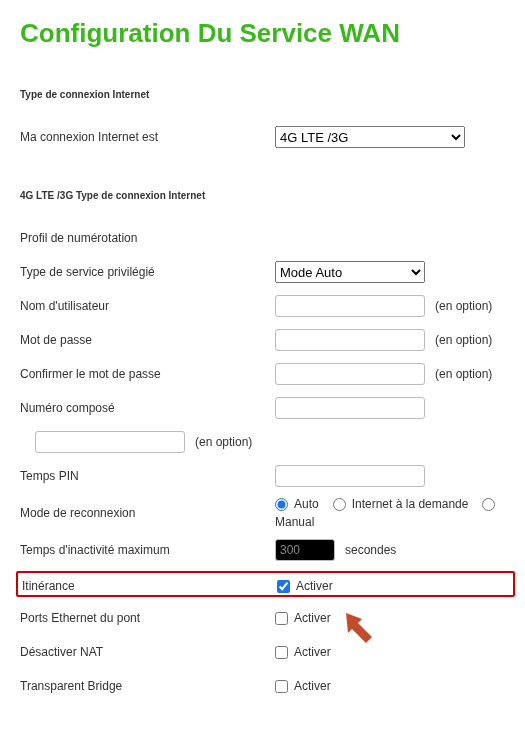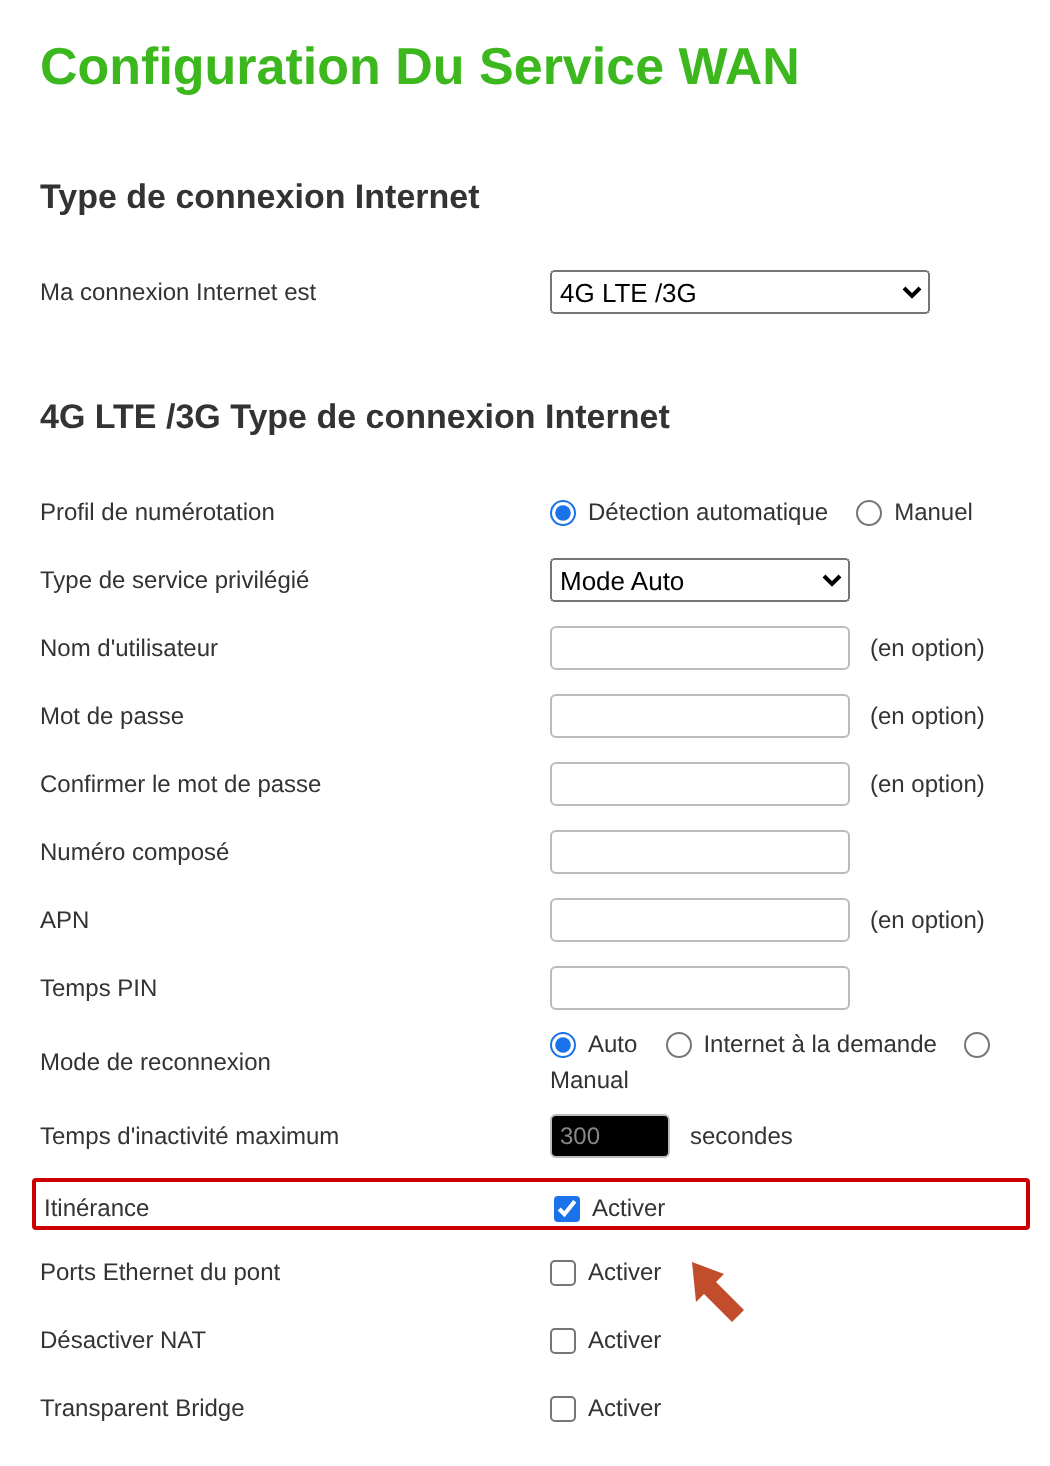--- a/index.html
+++ b/index.html
@@ -13,21 +13,21 @@
     background: #fff;
   }
   .page-title {
     color: #3cb81e;
     font-size: 26px;
     font-weight: bold;
     margin: 0 0 40px 0;
   }
   .section-heading {
     font-weight: bold;
-    font-size: 17px;
+    font-size: 10px;
     margin: 40px 0 24px 0;
   }
   .row {
     display: flex;
     align-items: center;
     margin: 8px 0;
     min-height: 26px;
   }
   .row-label {
     width: 240px;
@@ -103,26 +103,20 @@
     <select class="wide">
       <option>4G LTE /3G</option>
     </select>
   </div>
 </div>
 
 <div class="section-heading">4G LTE /3G Type de connexion Internet</div>
 
 <div class="row">
   <div class="row-label">Profil de numérotation</div>
-  <div class="row-field opt-group">
-    <input type="radio" name="dial" checked="" style="">
-    <span class="opt-label">Détection automatique</span>
-    <input type="radio" name="dial" style="">
-    <span class="opt-label">Manuel</span>
-  </div>
 </div>
 
 <div class="row">
   <div class="row-label">Type de service privilégié</div>
   <div class="row-field">
     <select class="narrow">
       <option>Mode Auto</option>
     </select>
   </div>
 </div>
@@ -152,21 +146,20 @@
 </div>
 
 <div class="row">
   <div class="row-label">Numéro composé</div>
   <div class="row-field">
     <input type="text" value="" style="">
   </div>
 </div>
 
 <div class="row">
-  <div class="row-label">APN</div>
   <div class="row-field">
     <input type="text" value="" style="">
     <span class="hint">(en option)</span>
   </div>
 </div>
 
 <div class="row">
   <div class="row-label">Temps PIN</div>
   <div class="row-field">
     <input type="text" value="" style="">

